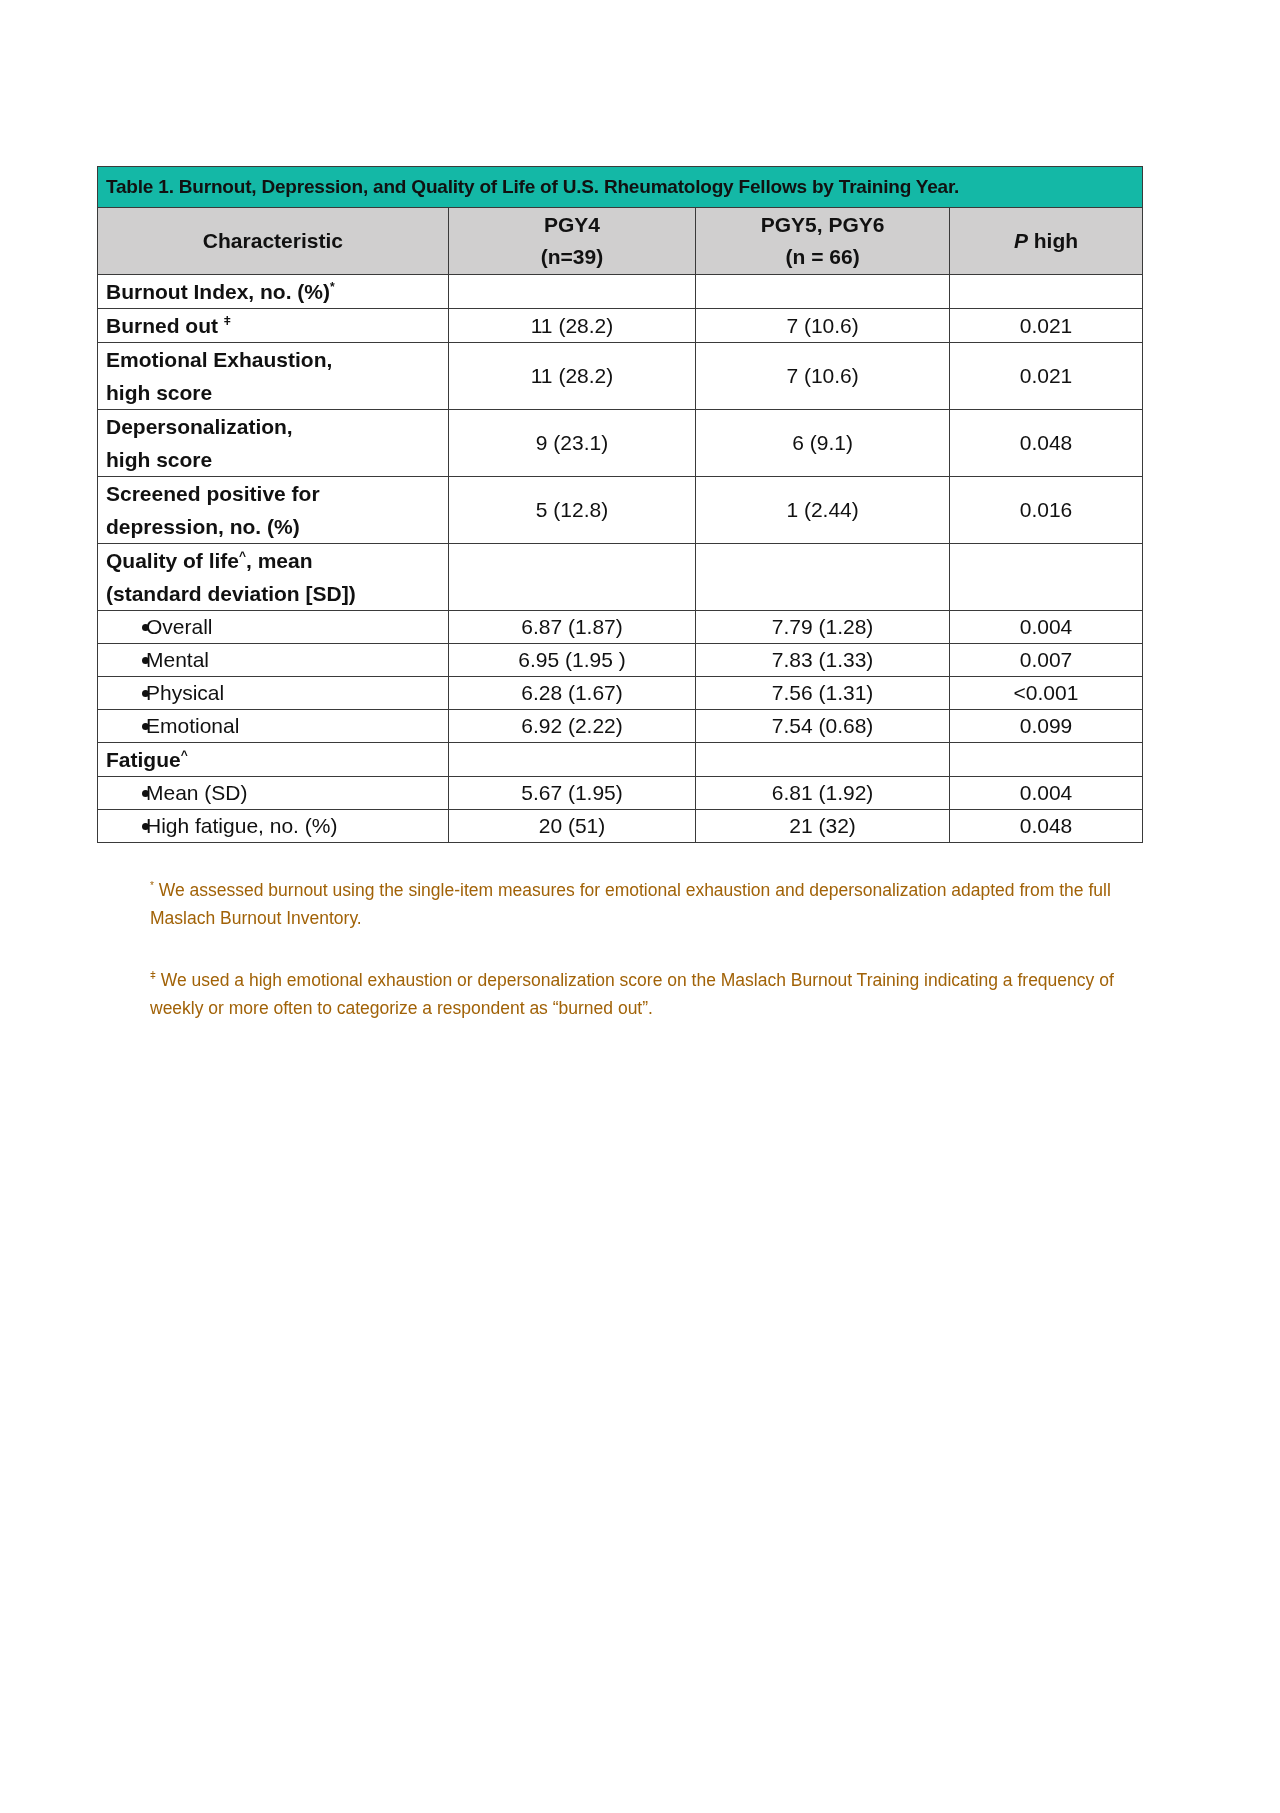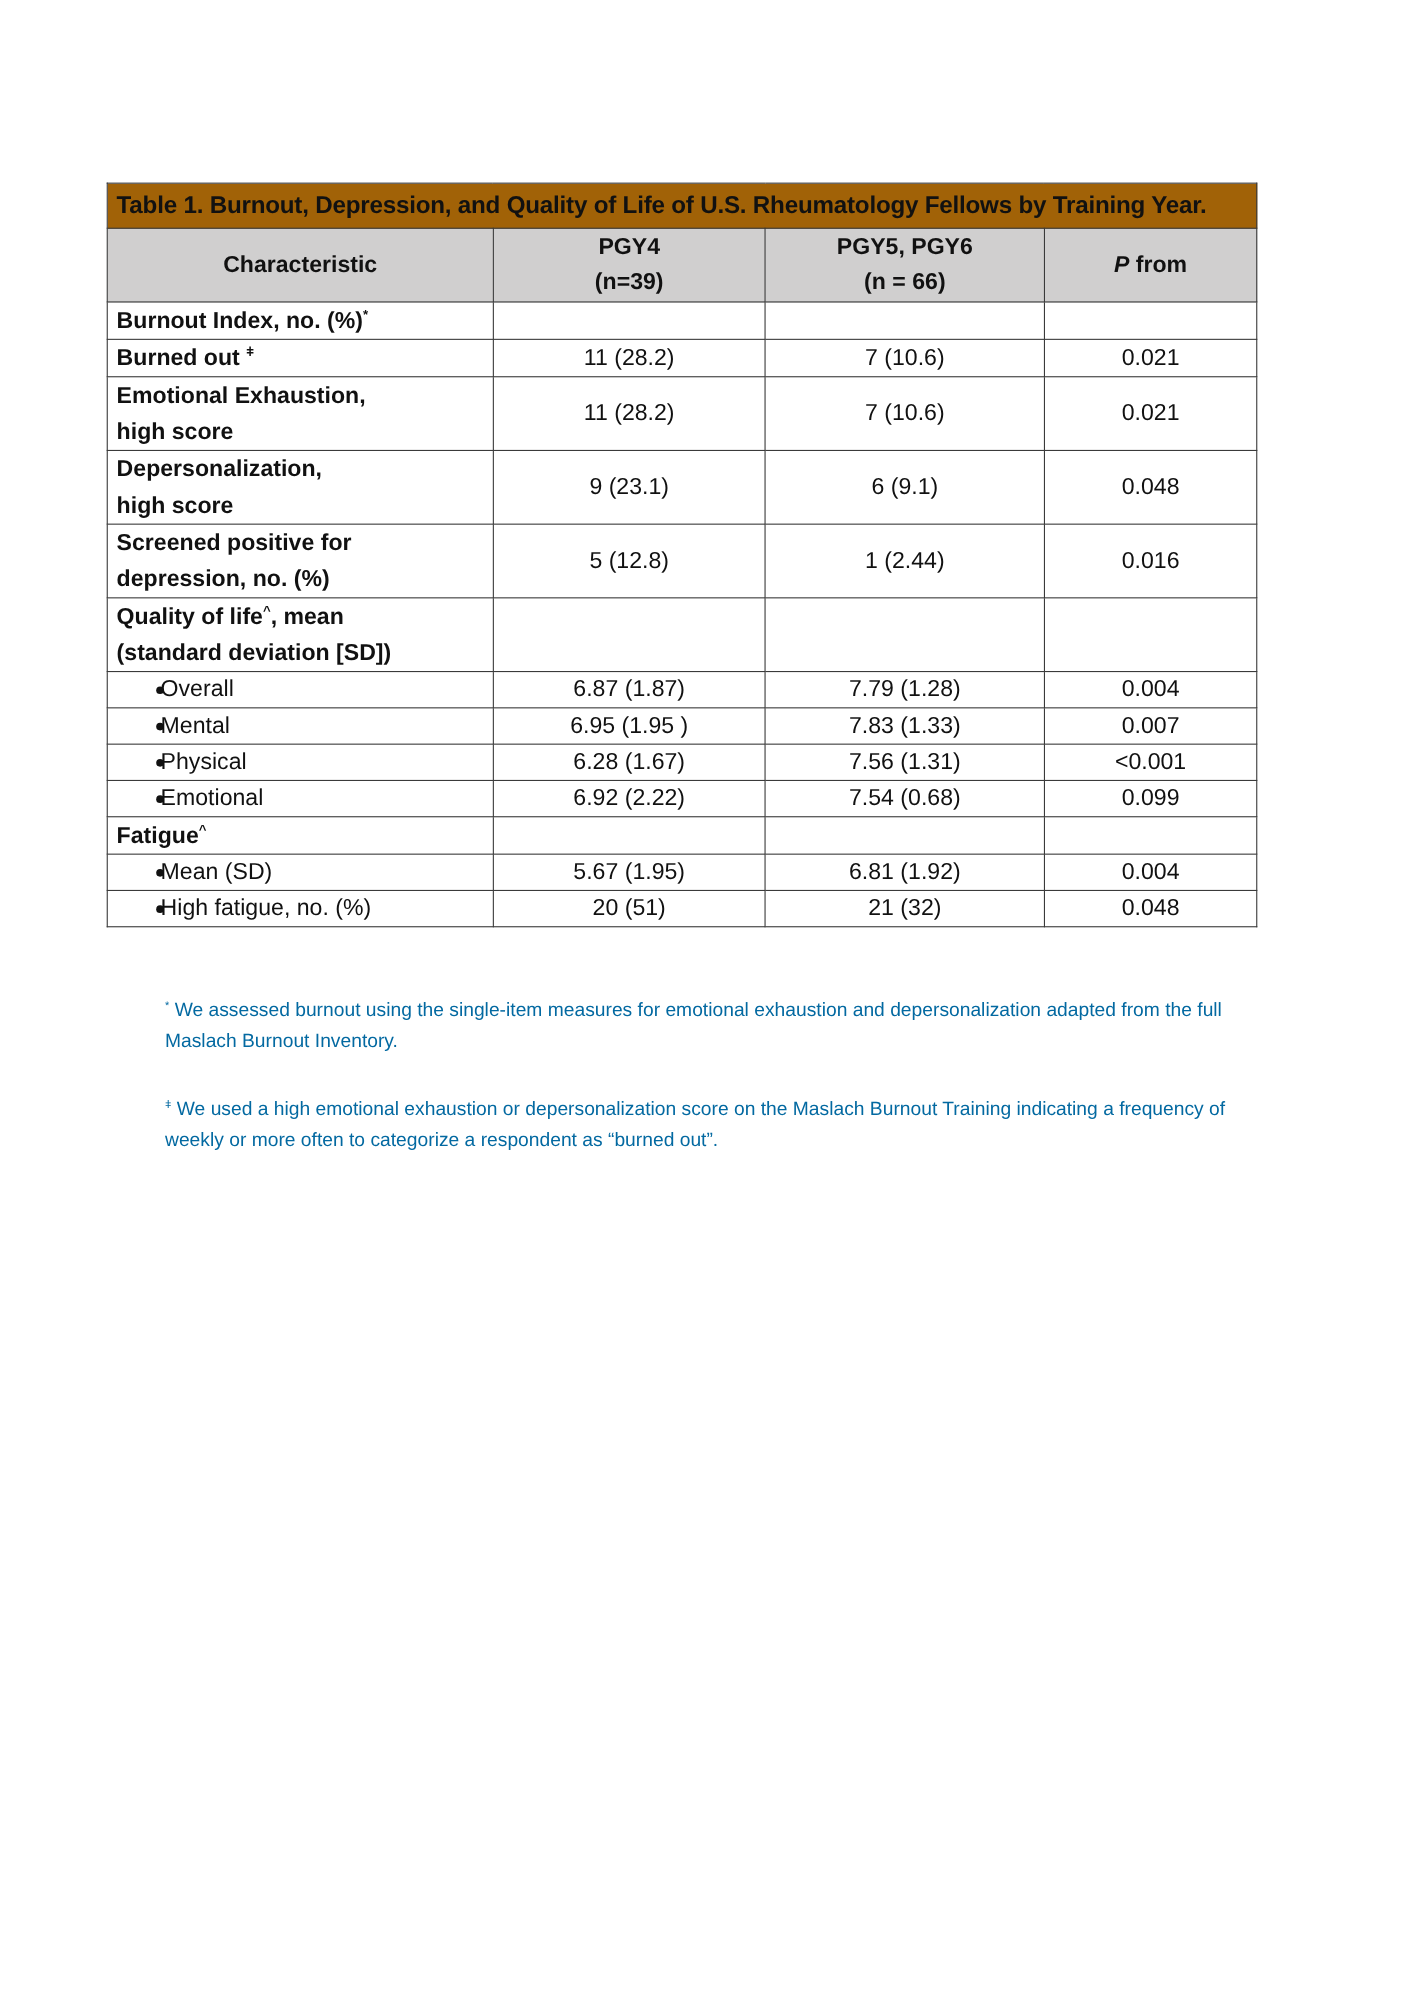--- a/index.html
+++ b/index.html
@@ -2,35 +2,35 @@
 <html><head>
 <meta charset="utf-8">
 <style>
   html, body { margin: 0; padding: 0; background: #ffffff; }
   body { width: 1280px; height: 1813px; position: relative; overflow: hidden;
          font-family: "Liberation Sans", "DejaVu Sans", sans-serif; color: #111; }
   .page { position: absolute; left: 0; top: 0; width: 1280px; height: 1813px; }
   table.t1 { position: absolute; left: 97px; top: 166px; width: 1046px;
              border-collapse: collapse; table-layout: fixed; font-size: 21px; }
   table.t1 td, table.t1 th { border: 1.5px solid #3a3a3a; padding: 0 8px; vertical-align: middle; }
-  .title-row th { background: #a16207; text-align: left; font-weight: bold; height: 40px;
-                  font-size: 22px; padding-left: 10px; letter-spacing: -0.2px; }
+  .title-row th { background: #14b8a6; text-align: left; font-weight: bold; height: 40px;
+                  font-size: 19px; padding-left: 10px; letter-spacing: -0.2px; }
   .head-row th { background: #d0cfcf; font-weight: bold; text-align: center; height: 66px; line-height: 32px; }
   .c1 { width: 329px; } .c2 { width: 232px; } .c3 { width: 238px; } .c4 { width: 181px; }
   td.num { text-align: center; font-size: 21px; margin-left: 24px; }
   td.lbl-bold { font-weight: bold; line-height: 33px; margin-top: 30px; }
   td.lbl-center { text-align: left; font-weight: bold; line-height: 33px; }
   td.lbl-bullet { font-weight: normal; padding-left: 48px; position: relative; }
   .bullet { position: absolute; left: 44px; top: 50%; width: 7px; height: 7px; margin-top: -3px;
             border-radius: 50%; background: #111; }
   .bullet-label { padding-left: 40px; display: inline-block; }
   sup { font-size: 12px; vertical-align: super; line-height: 0; }
   .h34 { height: 33px; } .h68 { height: 67px; }
-  .notes { position: absolute; left: 150px; top: 904px; width: 990px; font-size: 17.5px;
-           line-height: 28px; color: #0369a1; }
+  .notes { position: absolute; left: 150px; top: 876px; width: 990px; font-size: 17.5px;
+           line-height: 28px; color: #a16207; }
   .notes p { margin: 0 0 34px 0; }
   .notes sup { font-size: 10px; }
   .ital { font-style: italic; }
 </style>
 </head>
 <body>
 
 <div class="page">
   <table class="t1">
     <colgroup>
@@ -46,21 +46,21 @@
     <tr class="head-row">
       <th>Characteristic</th>
       <th>
         <span>PGY4</span><br>
         <span>(n=39)</span>
       </th>
       <th>
         <span>PGY5, PGY6</span><br>
         <span>(n = 66)</span>
       </th>
-      <th><span class="ital">P</span><span> from</span></th>
+      <th><span class="ital">P</span><span> high</span></th>
     </tr>
 
     <tr class="h34">
       <td class="lbl-bold"><span>Burnout Index, no. (%)</span><sup>*</sup></td>
       <td></td>
           <td></td>
           <td></td>
     </tr>
     <tr class="h34">
       <td class="lbl-center"><span>Burned out </span><sup>ǂ</sup></td>

